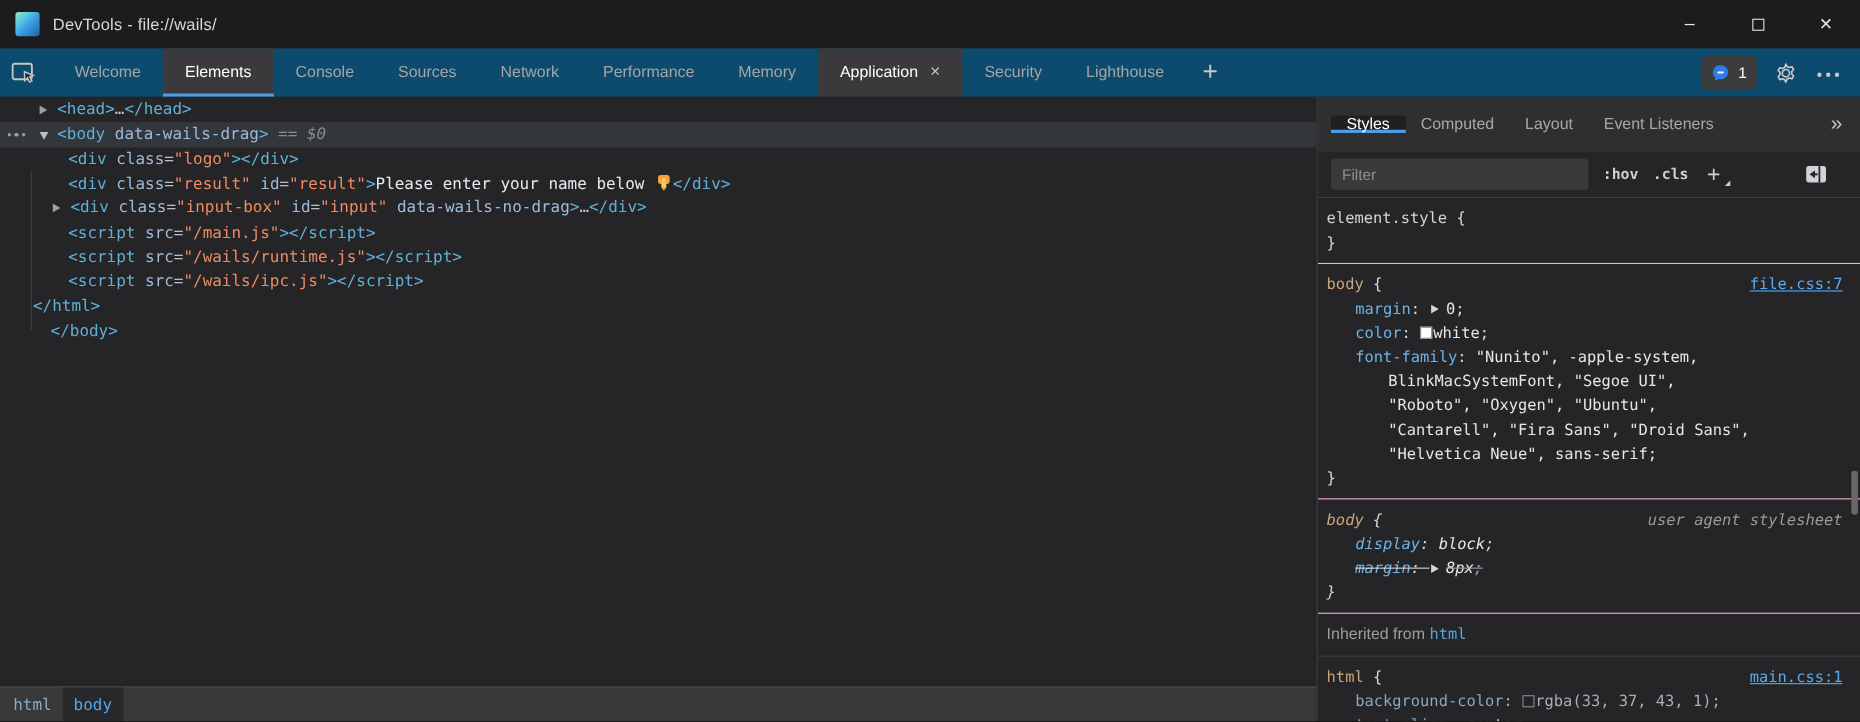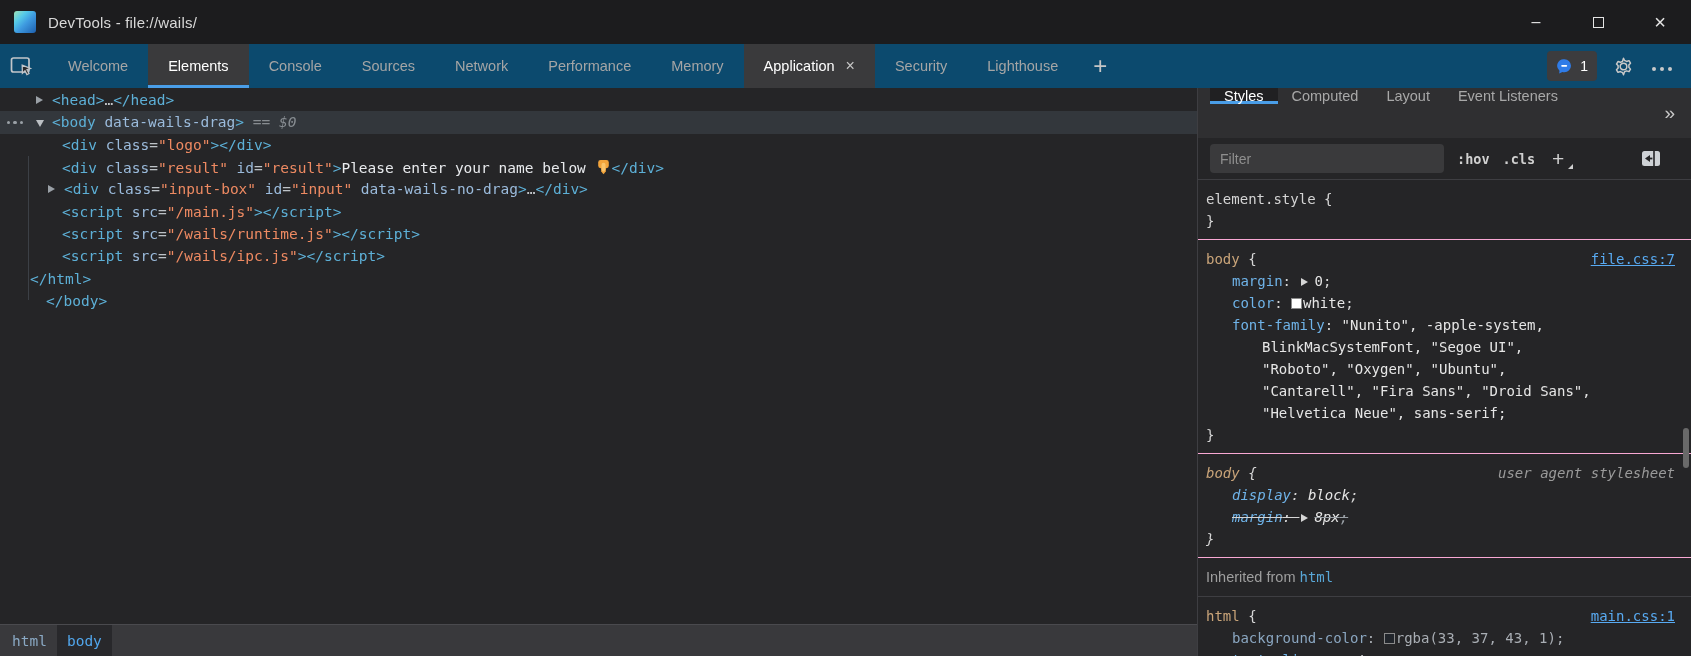--- a/index.html
+++ b/index.html
@@ -69,21 +69,21 @@
   .tk-flagit { color:#888d92; font-style:italic; }
   .emo { vertical-align:-2px; margin:0 1px; }
   .crumbs { position:absolute; left:0; right:0; bottom:0; height:32px; background:#39393c;
             border-top:1px solid #4a4a4e; display:flex; align-items:stretch; padding-left:2px;
             font-family:"DejaVu Sans Mono", monospace; font-size:14.5px; }
   .crumb { padding:0 10px; display:flex; align-items:center; color:#8aa9c4; }
   .crumb.sel { background:#28282b; color:#51a6ec; }
   
   .styles { flex:1; border-left:1px solid #3e3e42; background:#252527; display:flex;
             flex-direction:column; position:relative; overflow:hidden; }
-  .sp-tabs { height:50px; background:#2f2f31; display:flex; align-items:flex-start; padding-left:12px;
+  .sp-tabs { height:50px; background:#2f2f31; display:flex; align-items:center; padding-left:12px;
              font-size:14.5px; }
   .sp-tab { padding:0 14px; display:flex; align-items:center; color:#a8a8a8; white-space:nowrap; }
   .sp-tab.active { background:#202022; color:#fff; box-shadow: inset 0 -3px 0 #4a9ee8; }
   .sp-more { margin-left:auto; margin-right:16px; align-self:center; color:#c9c9c9; font-size:19px; }
   .sp-filter { height:42px; display:flex; align-items:center; padding:0 30px 0 12px; gap:13px;
                border-bottom:1px solid #3e3e42; background:#252527; }
   .filter { width:234px; height:29px; background:#3a3a3c; border:none; border-radius:4px;
             color:#ddd; padding:0 10px; font-size:14px; font-family:"Liberation Sans", sans-serif; outline:none; }
   .filter::placeholder { color:#8f8f8f; }
   .pseudo { font-family:"DejaVu Sans Mono", monospace; font-weight:bold; font-size:13.5px; color:#d0d0d0; }

